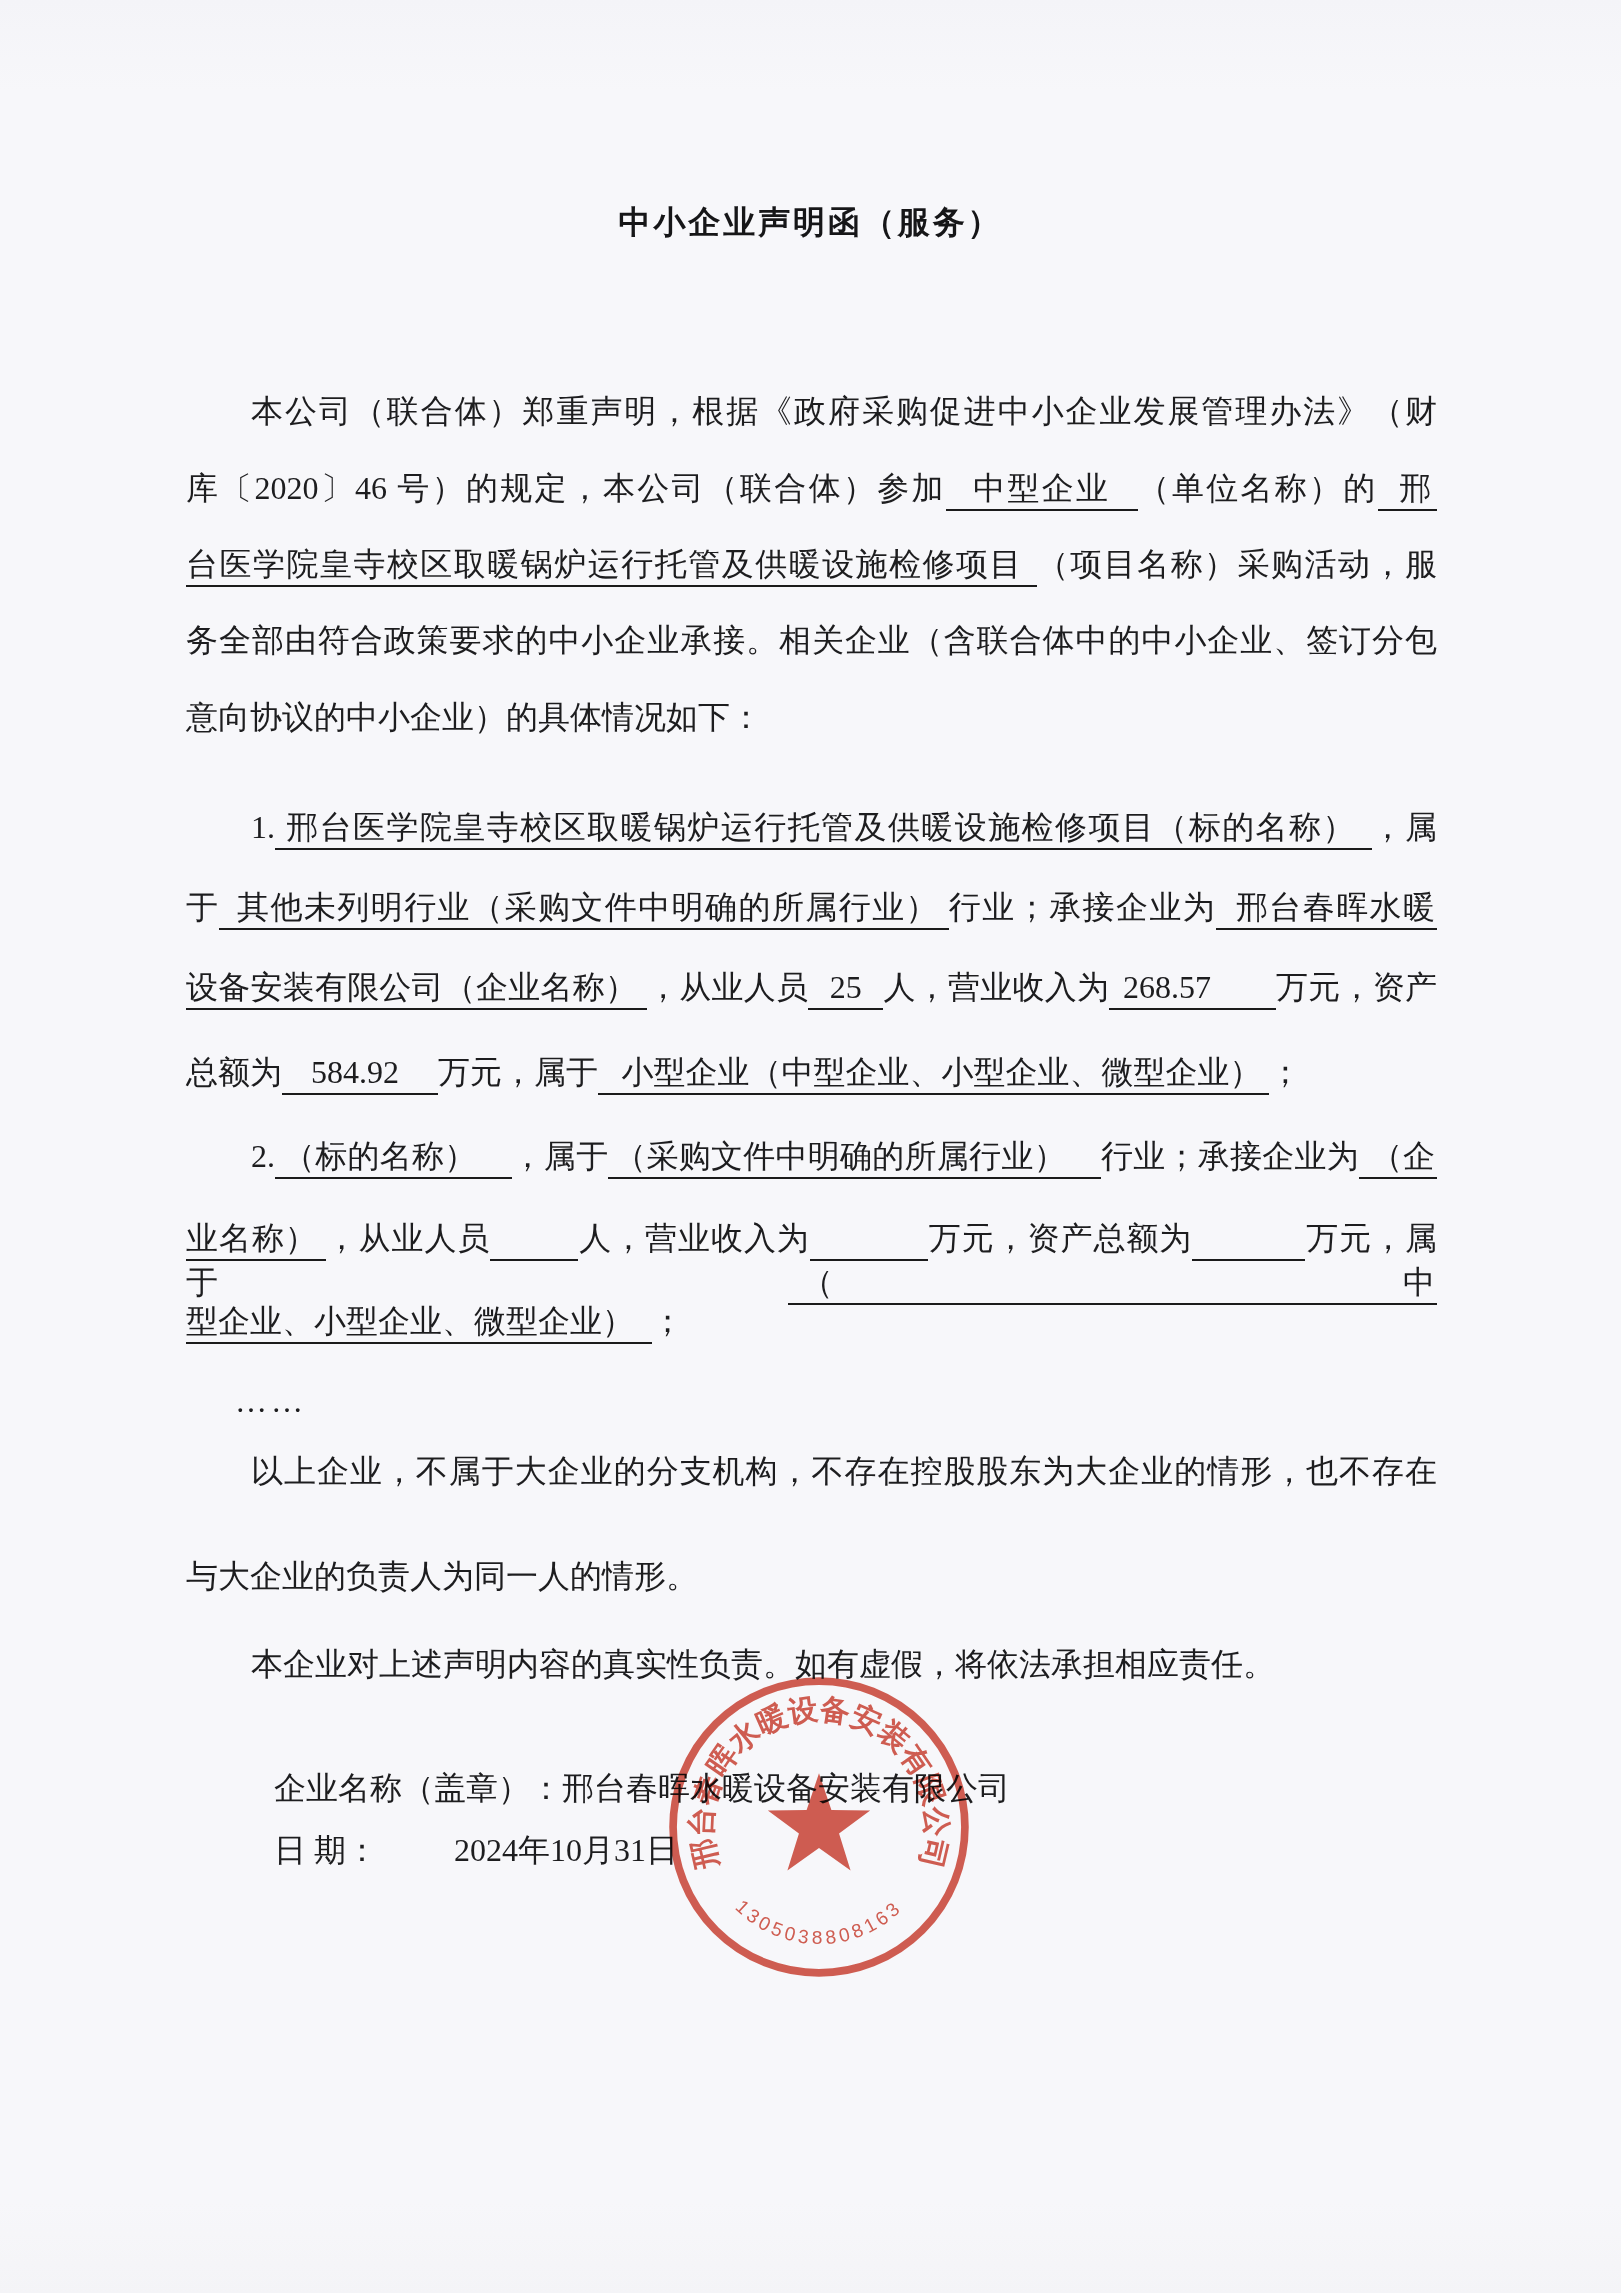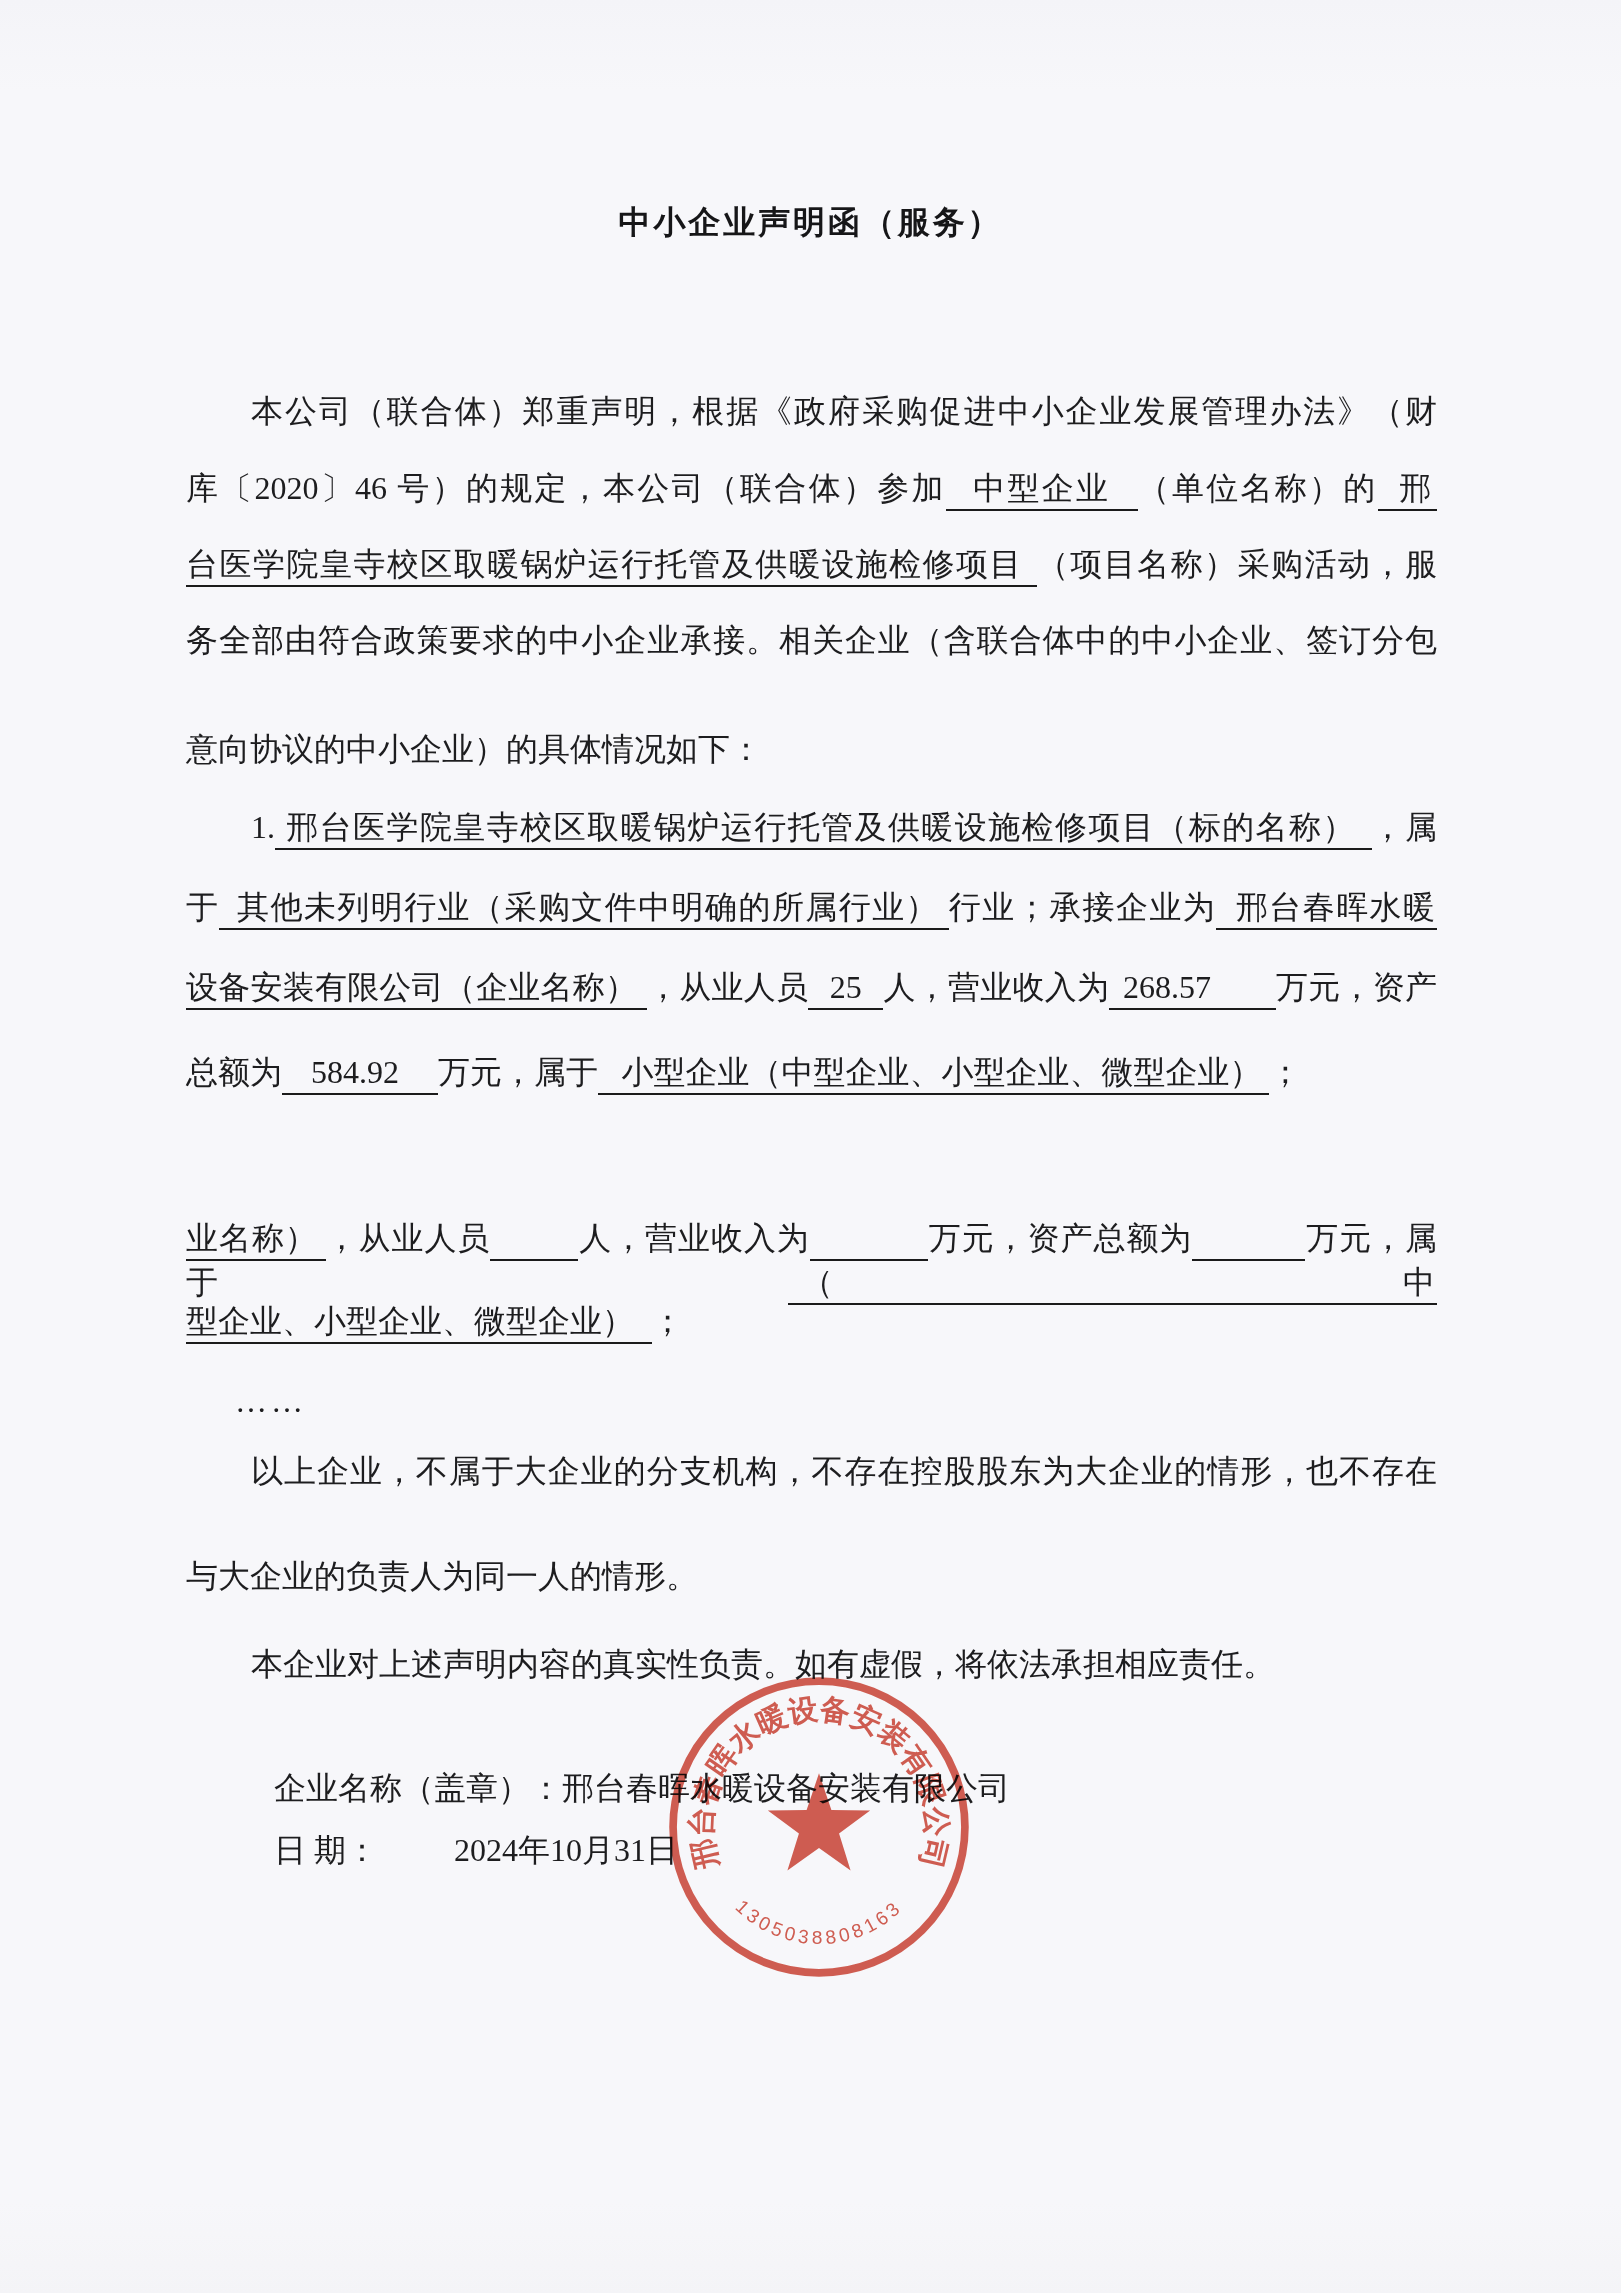--- a/index.html
+++ b/index.html
@@ -27,21 +27,21 @@
     color:#1d1d1f;
   }
   .fill{white-space:normal;text-align:justify;text-align-last:justify;}
   .u{border-bottom:2.9px solid #1b1b1b;padding:0 5.9px 2.9px 5.9px;}
   .blank{display:inline-block;border-bottom:2.9px solid #1b1b1b;height:32px;vertical-align:bottom;}
   .b1{width:88px;} .b2{width:118px;} .b3{width:113px;}
   .ln1{top:390px;left:251px;width:1186px;}
   .ln2{top:467px;width:1251px;}
   .ln3{top:543px;width:1251px;}
   .ln4{top:619px;width:1251px;}
-  .ln5{top:728px;}
+  .ln5{top:696px;}
   .ln6{top:806px;left:251px;width:1186px;}
   .ln7{top:886px;width:1251px;}
   .ln8{top:966px;width:1251px;}
   .ln9{top:1051px;}
   .ln10{top:1135px;left:251px;width:1186px;}
   .ln11{top:1217px;width:1251px;}
   .ln12{top:1300px;}
   .ln13{top:1380px;left:235px;letter-spacing:3.9px;}
   .ln14{top:1450px;left:251px;width:1186px;}
   .ln15{top:1555px;}
@@ -75,20 +75,21 @@
   <div class="ln ln5"><span>意向协议的中小企业）的具体情况如下：</span></div>
 
   <div class="ln ln6 fill"><span>1.</span><span class="u" style="padding:0 15.7px 2.9px 9.8px;">邢台医学院皇寺校区取暖锅炉运行托管及供暖设施检修项目（标的名称）</span><span>，属</span></div>
 
   <div class="ln ln7 fill"><span>于</span><span class="u" style="padding:0 9.8px 2.9px 17.6px;margin-top:33px;">其他未列明行业（采购文件中明确的所属行业）</span><span>行业；承接企业为</span><span class="u" style="padding:0 2px 2.9px 19.6px;">邢台春晖水暖</span></div>
 
   <div class="ln ln8 fill"><span class="u" style="padding:0 9.8px 2.9px 0;">设备安装有限公司（企业名称）</span><span>，从业人员</span><span class="u" style="padding:0 21.6px 2.9px 21.6px;">25</span><span>人，营业收入为</span><span class="u" style="padding:0 65px 2.9px 13.7px;">268.57</span><span>万元，资产</span></div>
 
   <div class="ln ln9"><span>总额为</span><span class="u" style="padding:0 39px 2.9px 29px;">584.92</span><span>万元，属于</span><span class="u" style="padding:0 7.8px 2.9px 23.5px;">小型企业（中型企业、小型企业、微型企业）</span><span>；</span></div>
 
+  <div class="ln ln10 fill"><span>2.</span><span class="u" style="padding:0 35px 2.9px 7.8px;">（标的名称）</span><span>，属于</span><span class="u" style="padding:0 35px 2.9px 5.9px;">（采购文件中明确的所属行业）</span><span>行业；承接企业为</span><span class="u" style="padding:0 2px 2.9px 11.8px;">（企</span></div>
 
   <div class="ln ln11 fill"><span class="u" style="padding:0 7.8px 2.9px 0;">业名称）</span><span>，从业人员</span><span class="blank b1"></span><span>人，营业收入为</span><span class="blank b2"></span><span>万元，资产总额为</span><span class="blank b3"></span><span>万元，属于</span><span class="u" style="padding:0 2px 2.9px 13.7px;">（中</span></div>
 
   <div class="ln ln12"><span class="u" style="padding:0 17.6px 2.9px 0;">型企业、小型企业、微型企业）</span><span>；</span></div>
 
   <div class="ln ln13"><span>……</span></div>
 
   <div class="ln ln14 fill"><span>以上企业，不属于大企业的分支机构，不存在控股股东为大企业的情形，也不存在</span></div>
 
   <div class="ln ln15"><span>与大企业的负责人为同一人的情形。</span></div>

